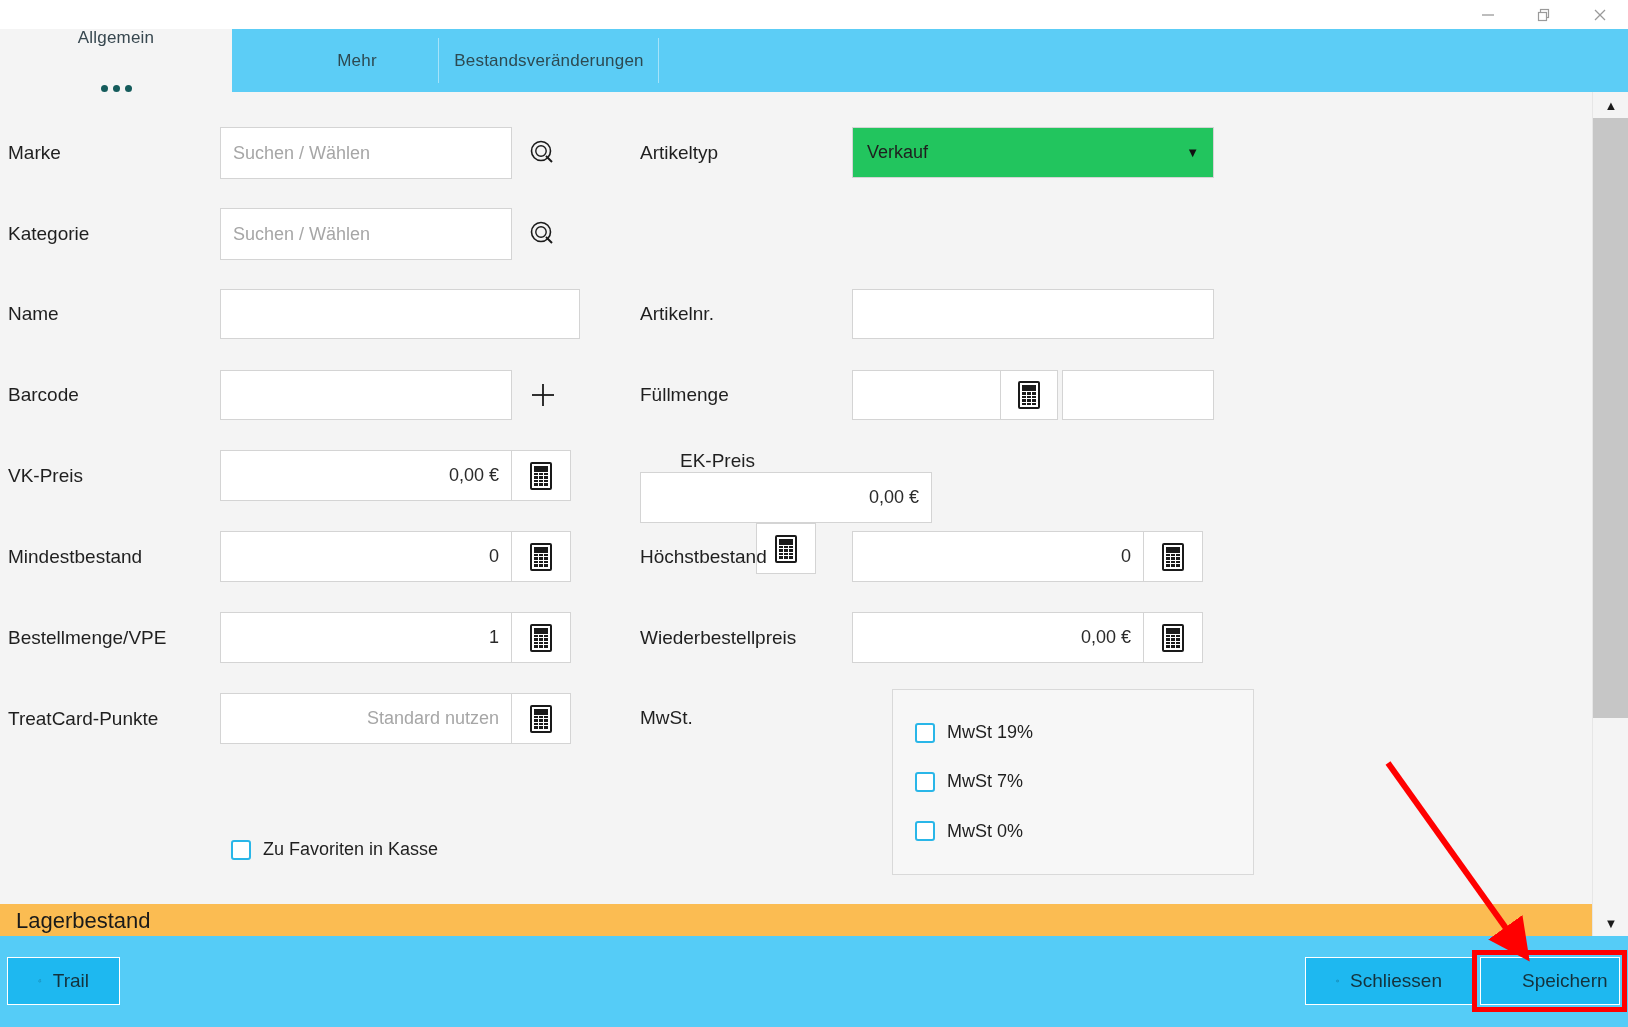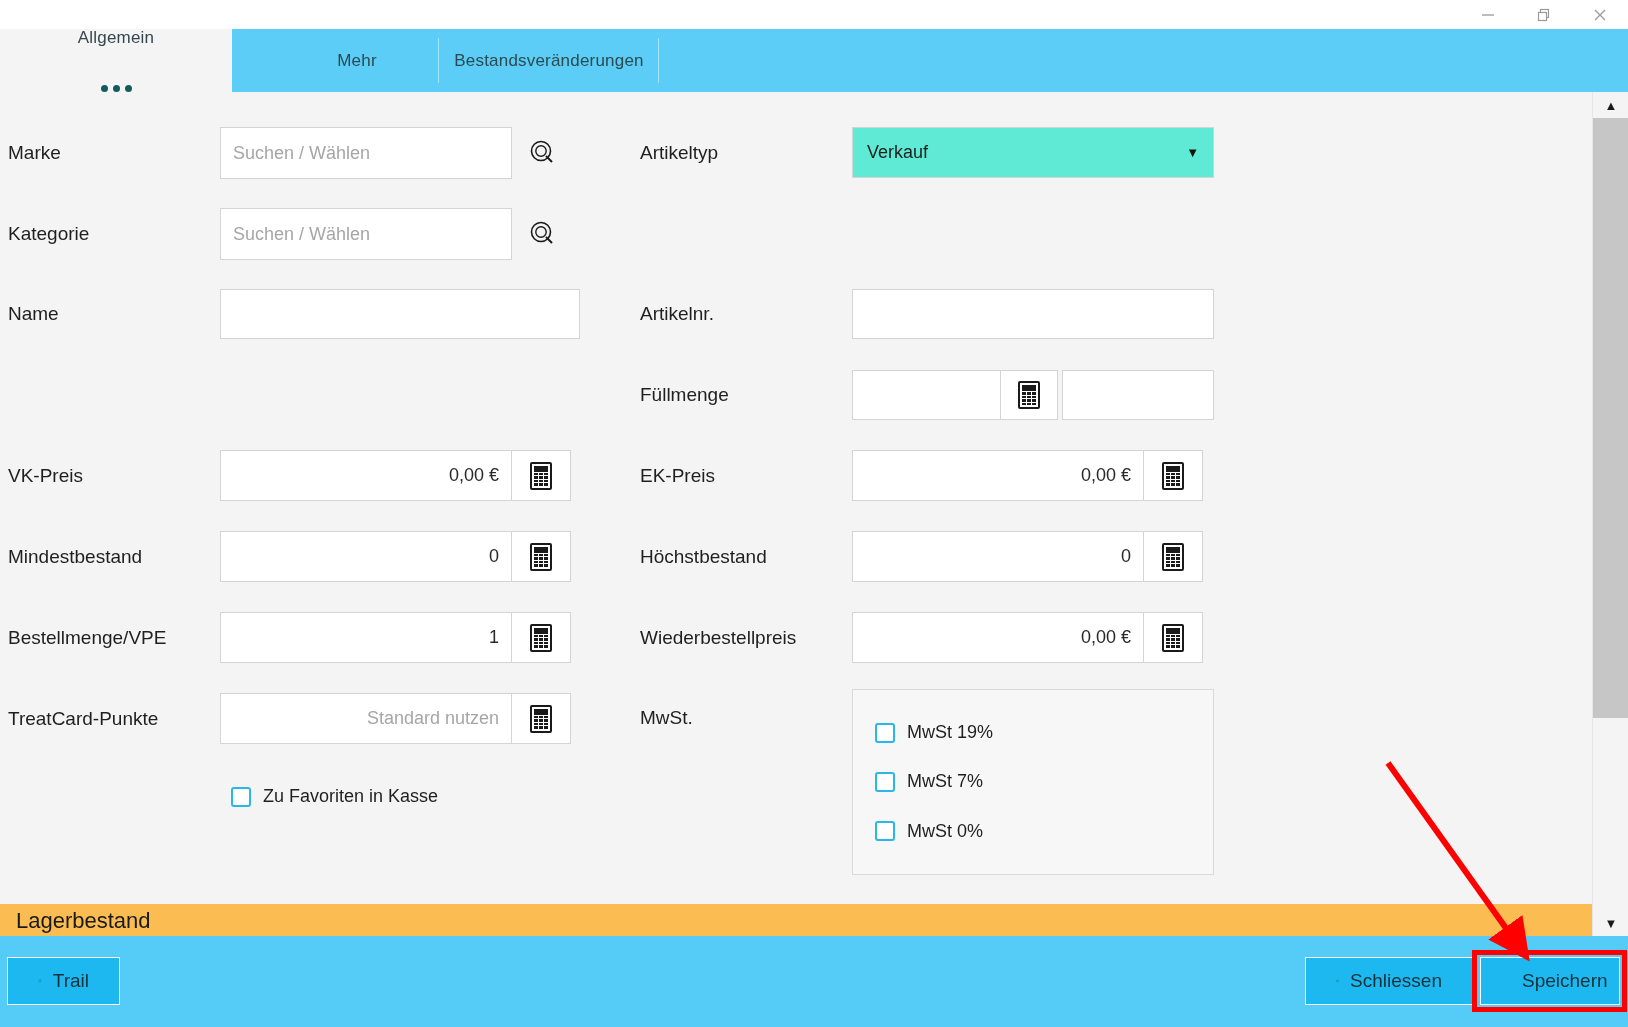--- a/index.html
+++ b/index.html
@@ -75,21 +75,21 @@
   
   .calcicon { width: 22px; height: 28px; border: 2px solid #1a1a1a; border-radius: 2px;
               background: #fff; padding: 2px; display: flex; flex-direction: column; gap: 1px; }
   .calcicon .scr { height: 6px; background: #1a1a1a; }
   .calcicon .keys { flex: 1; display: grid; grid-template-columns: repeat(3, 1fr);
                     grid-template-rows: repeat(4, 1fr); gap: 1px; }
   .calcicon .keys span { background: #1a1a1a; }
 
   
   .selectfield {
-    background: #5eead4; border: 1px solid #d4d4d4; display: flex; align-items: center;
+    background: #22c55e; border: 1px solid #d4d4d4; display: flex; align-items: center;
     justify-content: space-between; padding: 0 14px; font-size: 18px; color: #1f1f1f;
   }
   .caret { font-size: 13px; color: #111; }
 
   
   .cbox { width: 20px; height: 20px; border: 2px solid #29b6e8; border-radius: 3px; background: #fff; flex: none; }
   .cbrow { display: flex; align-items: center; gap: 12px; font-size: 18px; color: #1f1f1f; }
 
   .mwstbox {
     position: absolute; background: #f7f7f7; border: 1px solid #d9d9d9;
@@ -213,20 +213,32 @@
       </div>
     </div>
 
     <div class="row" style="left:8px; top:197px;">
       <div class="flabel" style="width:212px;">Name</div>
       <div class="field center-pad" style="width:360px; height:50px;">
         <span class="val"></span>
       </div>
     </div>
 
+    <div class="row" style="left:8px; top:278px;">
+      <div class="flabel" style="width:212px;">Barcode</div>
+      <div class="field center-pad" style="width:292px; height:50px;">
+        <span class="val"></span>
+      </div>
+      <div class="plainicon" style="width:62px; height:50px;">
+        <svg width="30" height="30" viewBox="0 0 30 30">
+          <line x1="15" y1="4" x2="15" y2="26" stroke="#1a1a1a" stroke-width="1.8"></line>
+          <line x1="4" y1="15" x2="26" y2="15" stroke="#1a1a1a" stroke-width="1.8"></line>
+        </svg>
+      </div>
+    </div>
 
     <div class="row" style="left:8px; top:358px;">
       <div class="flabel" style="width:212px;">VK-Preis</div>
       <div class="field center-pad" style="width:292px; height:51px;">
         <span class="val right">0,00 €</span>
       </div>
       <div class="iconbox" style="width:60px; height:51px; margin-left:-1px;">
         <span class="calcicon">
             <span class="scr"></span>
             <span class="keys">
@@ -318,21 +330,21 @@
               <span></span>
               <span></span>
               <span></span>
               <span></span>
               <span></span>
             </span>
           </span>
       </div>
     </div>
 
-    <div class="cbrow" style="position:absolute; left:231px; top:694px;">
+    <div class="cbrow" style="position:absolute; left:231px; top:747px;">
       <span class="cbox"></span>
       <span>Zu Favoriten in Kasse</span>
     </div>
 
     <div class="row" style="left:640px; top:35px;">
       <div class="flabel" style="width:212px;">Artikeltyp</div>
       <div class="selectfield" style="width:362px; height:51px;">
         <span>Verkauf</span>
         <span class="caret">▼</span>
       </div>
@@ -367,21 +379,21 @@
               <span></span>
               <span></span>
             </span>
           </span>
       </div>
       <div class="field center-pad" style="width:152px; height:50px; margin-left:4px;">
         <span class="val"></span>
       </div>
     </div>
 
-    <div class="row" style="left:640px; top:358px;">
+    <div class="row" style="left:640px; top:358px;flex-direction:column;">
       <div class="flabel" style="width:212px;">EK-Preis</div>
       <div class="field center-pad" style="width:292px; height:51px;">
         <span class="val right">0,00 €</span>
       </div>
       <div class="iconbox" style="width:60px; height:51px; margin-left:-1px;">
         <span class="calcicon">
             <span class="scr"></span>
             <span class="keys">
               <span></span>
               <span></span>
@@ -446,21 +458,21 @@
               <span></span>
               <span></span>
               <span></span>
               <span></span>
             </span>
           </span>
       </div>
     </div>
 
     <div class="flabel" style="position:absolute; left:640px; top:615px;">MwSt.</div>
-    <div class="mwstbox" style="left:852px; top:597px; width:362px; height:186px;">
+    <div class="mwstbox" style="left:892px; top:597px; width:362px; height:186px;">
       <div class="cbrow">
         <span class="cbox"></span>
         <span>MwSt 19%</span>
       </div>
       <div class="cbrow">
         <span class="cbox"></span>
         <span>MwSt 7%</span>
       </div>
       <div class="cbrow">
         <span class="cbox"></span>

